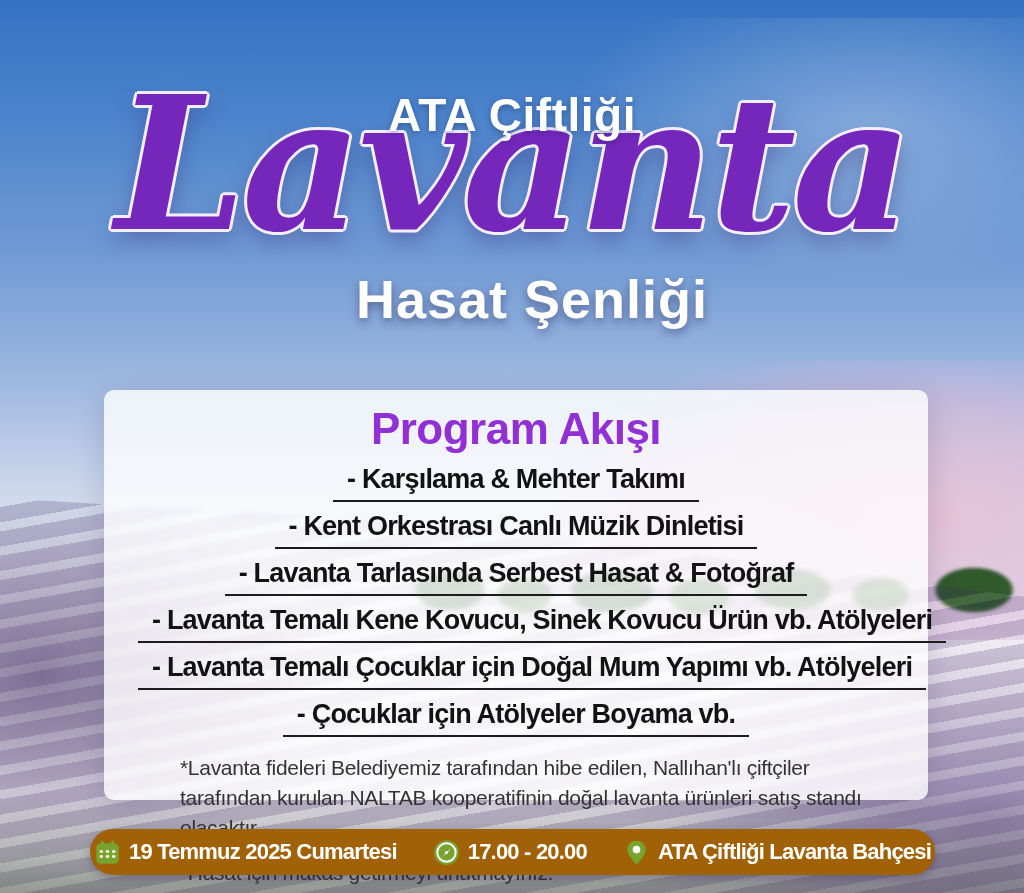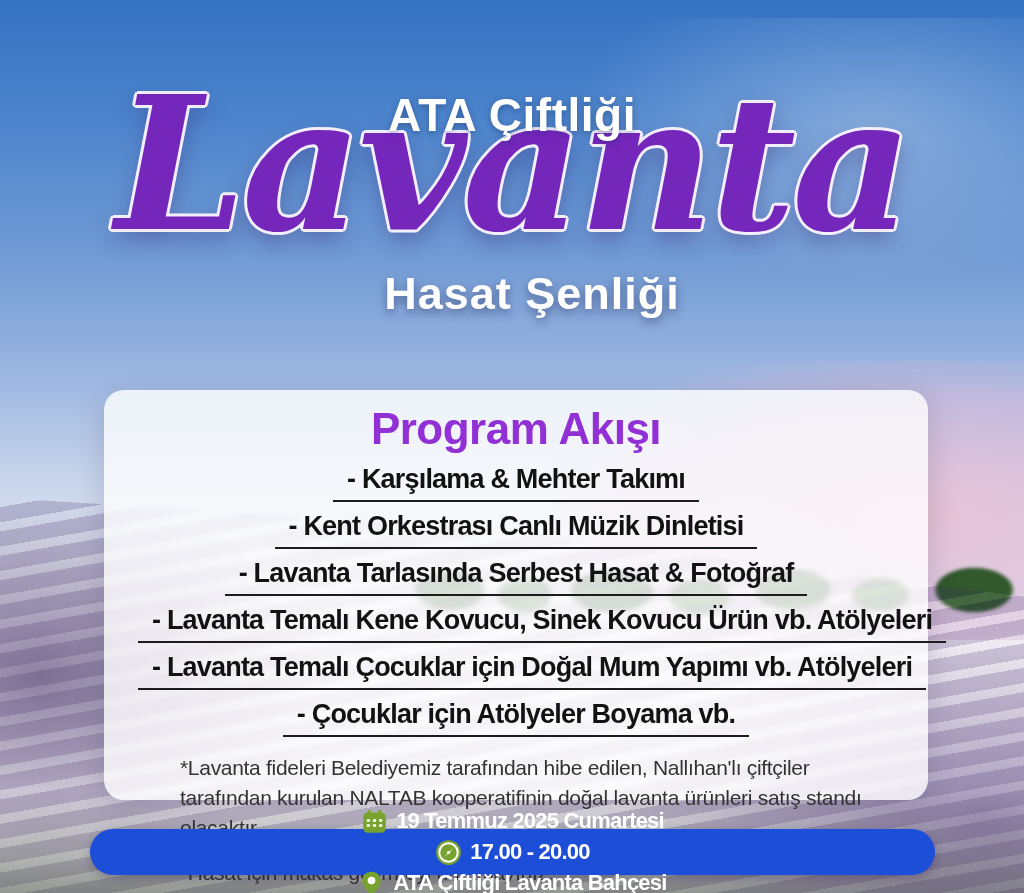--- a/index.html
+++ b/index.html
@@ -61,29 +61,29 @@
     font-family:"DejaVu Serif","Liberation Serif",serif;
     font-style:italic;font-weight:bold;font-size:186px;line-height:1.25;
     color:#7526bb;letter-spacing:-4px;
     text-shadow:
       -3px 0 0 #f3eefc,3px 0 0 #f3eefc,0 -3px 0 #f3eefc,0 3px 0 #f3eefc,
       -2px -2px 0 #f3eefc,2px 2px 0 #f3eefc,-2px 2px 0 #f3eefc,2px -2px 0 #f3eefc,
       0 10px 22px rgba(50,20,100,.35);
   }
   .subtitle{
     position:absolute;top:268px;left:0;right:0;text-align:center;z-index:6;
-    color:#ffffff;font-size:45px;font-weight:bold;letter-spacing:1px;
+    color:#ffffff;font-size:54px;font-weight:bold;letter-spacing:1px;
     text-shadow:0 4px 10px rgba(35,35,85,.5);
     padding-left:40px;
   }
   
   .program-card{
     position:absolute;left:104px;top:390px;width:824px;height:410px;z-index:7;
     background:rgba(255,255,255,.80);
-    border-radius:20px;
+    border-radius:10px;
     box-shadow:0 8px 30px rgba(40,30,80,.18);
     backdrop-filter:blur(2px);
     box-sizing:border-box;
     padding:12px 34px 16px 34px;
     text-align:center;
   }
   .program-title{
     color:#9130d5;font-size:44px;font-weight:bold;letter-spacing:-.5px;
     margin:2px 0 10px 0;
   }
@@ -97,24 +97,23 @@
     white-space:nowrap;
   }
   .notes{
     margin-top:12px;text-align:left;padding:0 10px 0 26px;
     color:#333333;font-size:21px;line-height:1.42;letter-spacing:-.3px;
   }
   .notes p{margin:16px;}
   
   .footer-bar{
     position:absolute;left:90px;top:829px;width:845px;height:46px;z-index:8;
-    background:#1d4ed8;border-radius:23px;
-    display:flex;align-items:center;justify-content:center;gap:4px;
+    background:#a16207;border-radius:23px;
+    display:flex;align-items:center;justify-content:center;gap:36px;
     box-shadow:0 3px 10px rgba(50,20,80,.3);
-    flex-direction:column;
   }
   .footer-item{display:flex;align-items:center;gap:8px;}
   .footer-item .txt{
     color:#ffffff;font-weight:bold;font-size:22px;letter-spacing:-.8px;white-space:nowrap;
   }
   .icon{display:inline-flex;width:27px;height:27px;flex:0 0 auto;}
   .icon svg{width:100%;height:100%;}
 </style>
 </head>
 <body>

